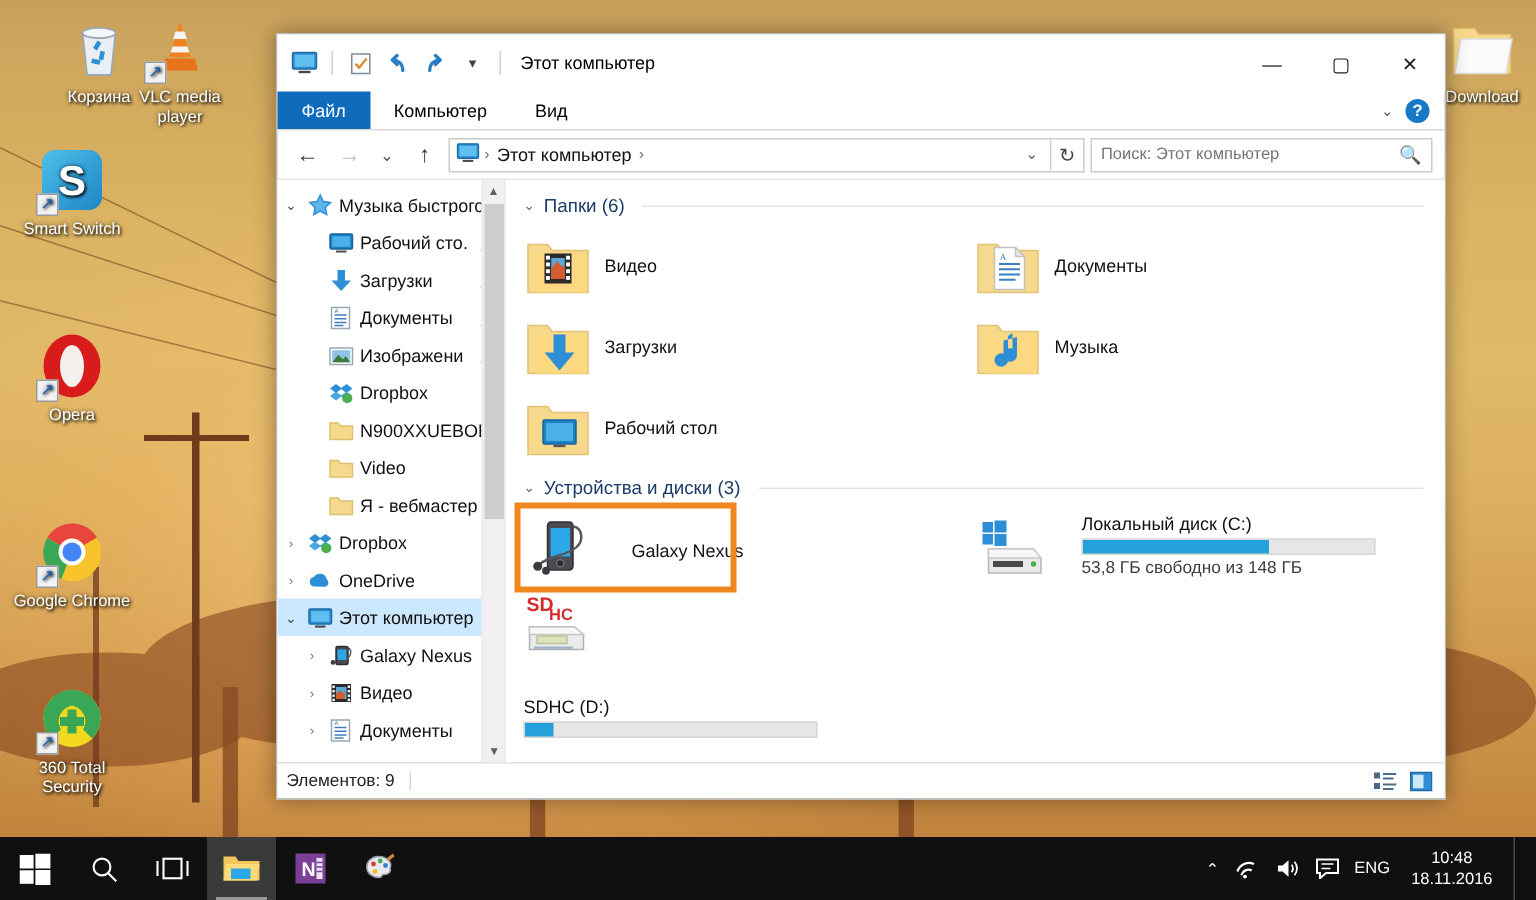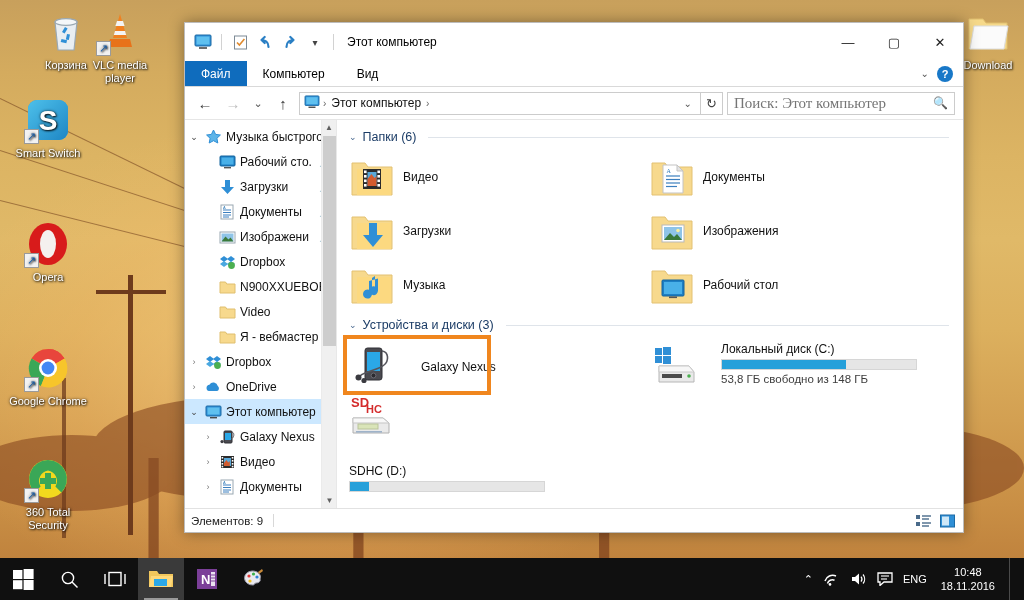--- a/index.html
+++ b/index.html
@@ -122,22 +122,22 @@
   .refresh-btn {
     width: 22px; height: 23px; border: 1px solid #cccccc; border-left: none;
     display: flex; align-items: center; justify-content: center;
     font-size: 13px; color: #444; background: #fff; margin-left: -4px;
   }
   .searchbox {
     width: 228px; height: 23px; border: 1px solid #cccccc; background: #fff;
     display: flex; align-items: center; padding: 0 6px;
   }
   .searchbox input {
-    border: none; outline: none; flex: 1; font-size: 15px; color: #3b82f6;
-    font-family: Liberation Serif, serif; background: transparent;
+    border: none; outline: none; flex: 1; font-size: 11px; color: #3b82f6;
+    font-family: Liberation Sans, sans-serif; background: transparent;
   }
 
   
   .wbody { flex: 1; display: flex; min-height: 0; border-top: 1px solid #e6e6e6; }
 
   
   .navpane {
     width: 152px; background: #fff; position: relative;
     border-right: 1px solid #e8e8e8; flex: none; overflow: hidden;
   }
@@ -650,32 +650,20 @@
           <div class="ticon">
             <svg width="46" height="44" viewBox="0 0 46 44">
               <path d="M3 8 h13 l3 4 h24 v28 h-40 z" fill="#f7d98d" stroke="#e3c173"></path>
               <path d="M8 14 h34 v26 h-34 z" fill="#fcd980"></path>
               <path d="M20 14 h8 v12 h6 l-10 12 l-10 -12 h6 z" fill="#2f8fd6"></path>
             </svg>
           </div>
           <div class="tname">Загрузки</div>
         </div>
 
-        <div class="tile">
-          <div class="ticon">
-            <svg width="46" height="44" viewBox="0 0 46 44">
-              <path d="M3 8 h13 l3 4 h24 v28 h-40 z" fill="#f7d98d" stroke="#e3c173"></path>
-              <rect x="13" y="16" width="22" height="17" fill="#fff" stroke="#b9b9b9"></rect>
-              <rect x="15" y="18" width="18" height="13" fill="#8fc4e8"></rect>
-              <path d="M15 31 l6-7 4 4 3-3 5 6 z" fill="#3b7a3b"></path>
-              <circle cx="29" cy="21.5" r="1.8" fill="#f7f0a0"></circle>
-            </svg>
-          </div>
-          <div class="tname">Изображения</div>
-        </div>
 
         <div class="tile">
           <div class="ticon">
             <svg width="46" height="44" viewBox="0 0 46 44">
               <path d="M3 8 h13 l3 4 h24 v28 h-40 z" fill="#f7d98d" stroke="#e3c173"></path>
               <path d="M8 14 h34 v26 h-34 z" fill="#fcd980"></path>
               <path d="M23 15 v16 a4.5 4.5 0 1 1 -3 -4.2 V18 l9 -2.4 v12 a4.5 4.5 0 1 1 -3 -4.2 V13 z" fill="#2f8fd6"></path>
             </svg>
           </div>
           <div class="tname">Музыка</div>

